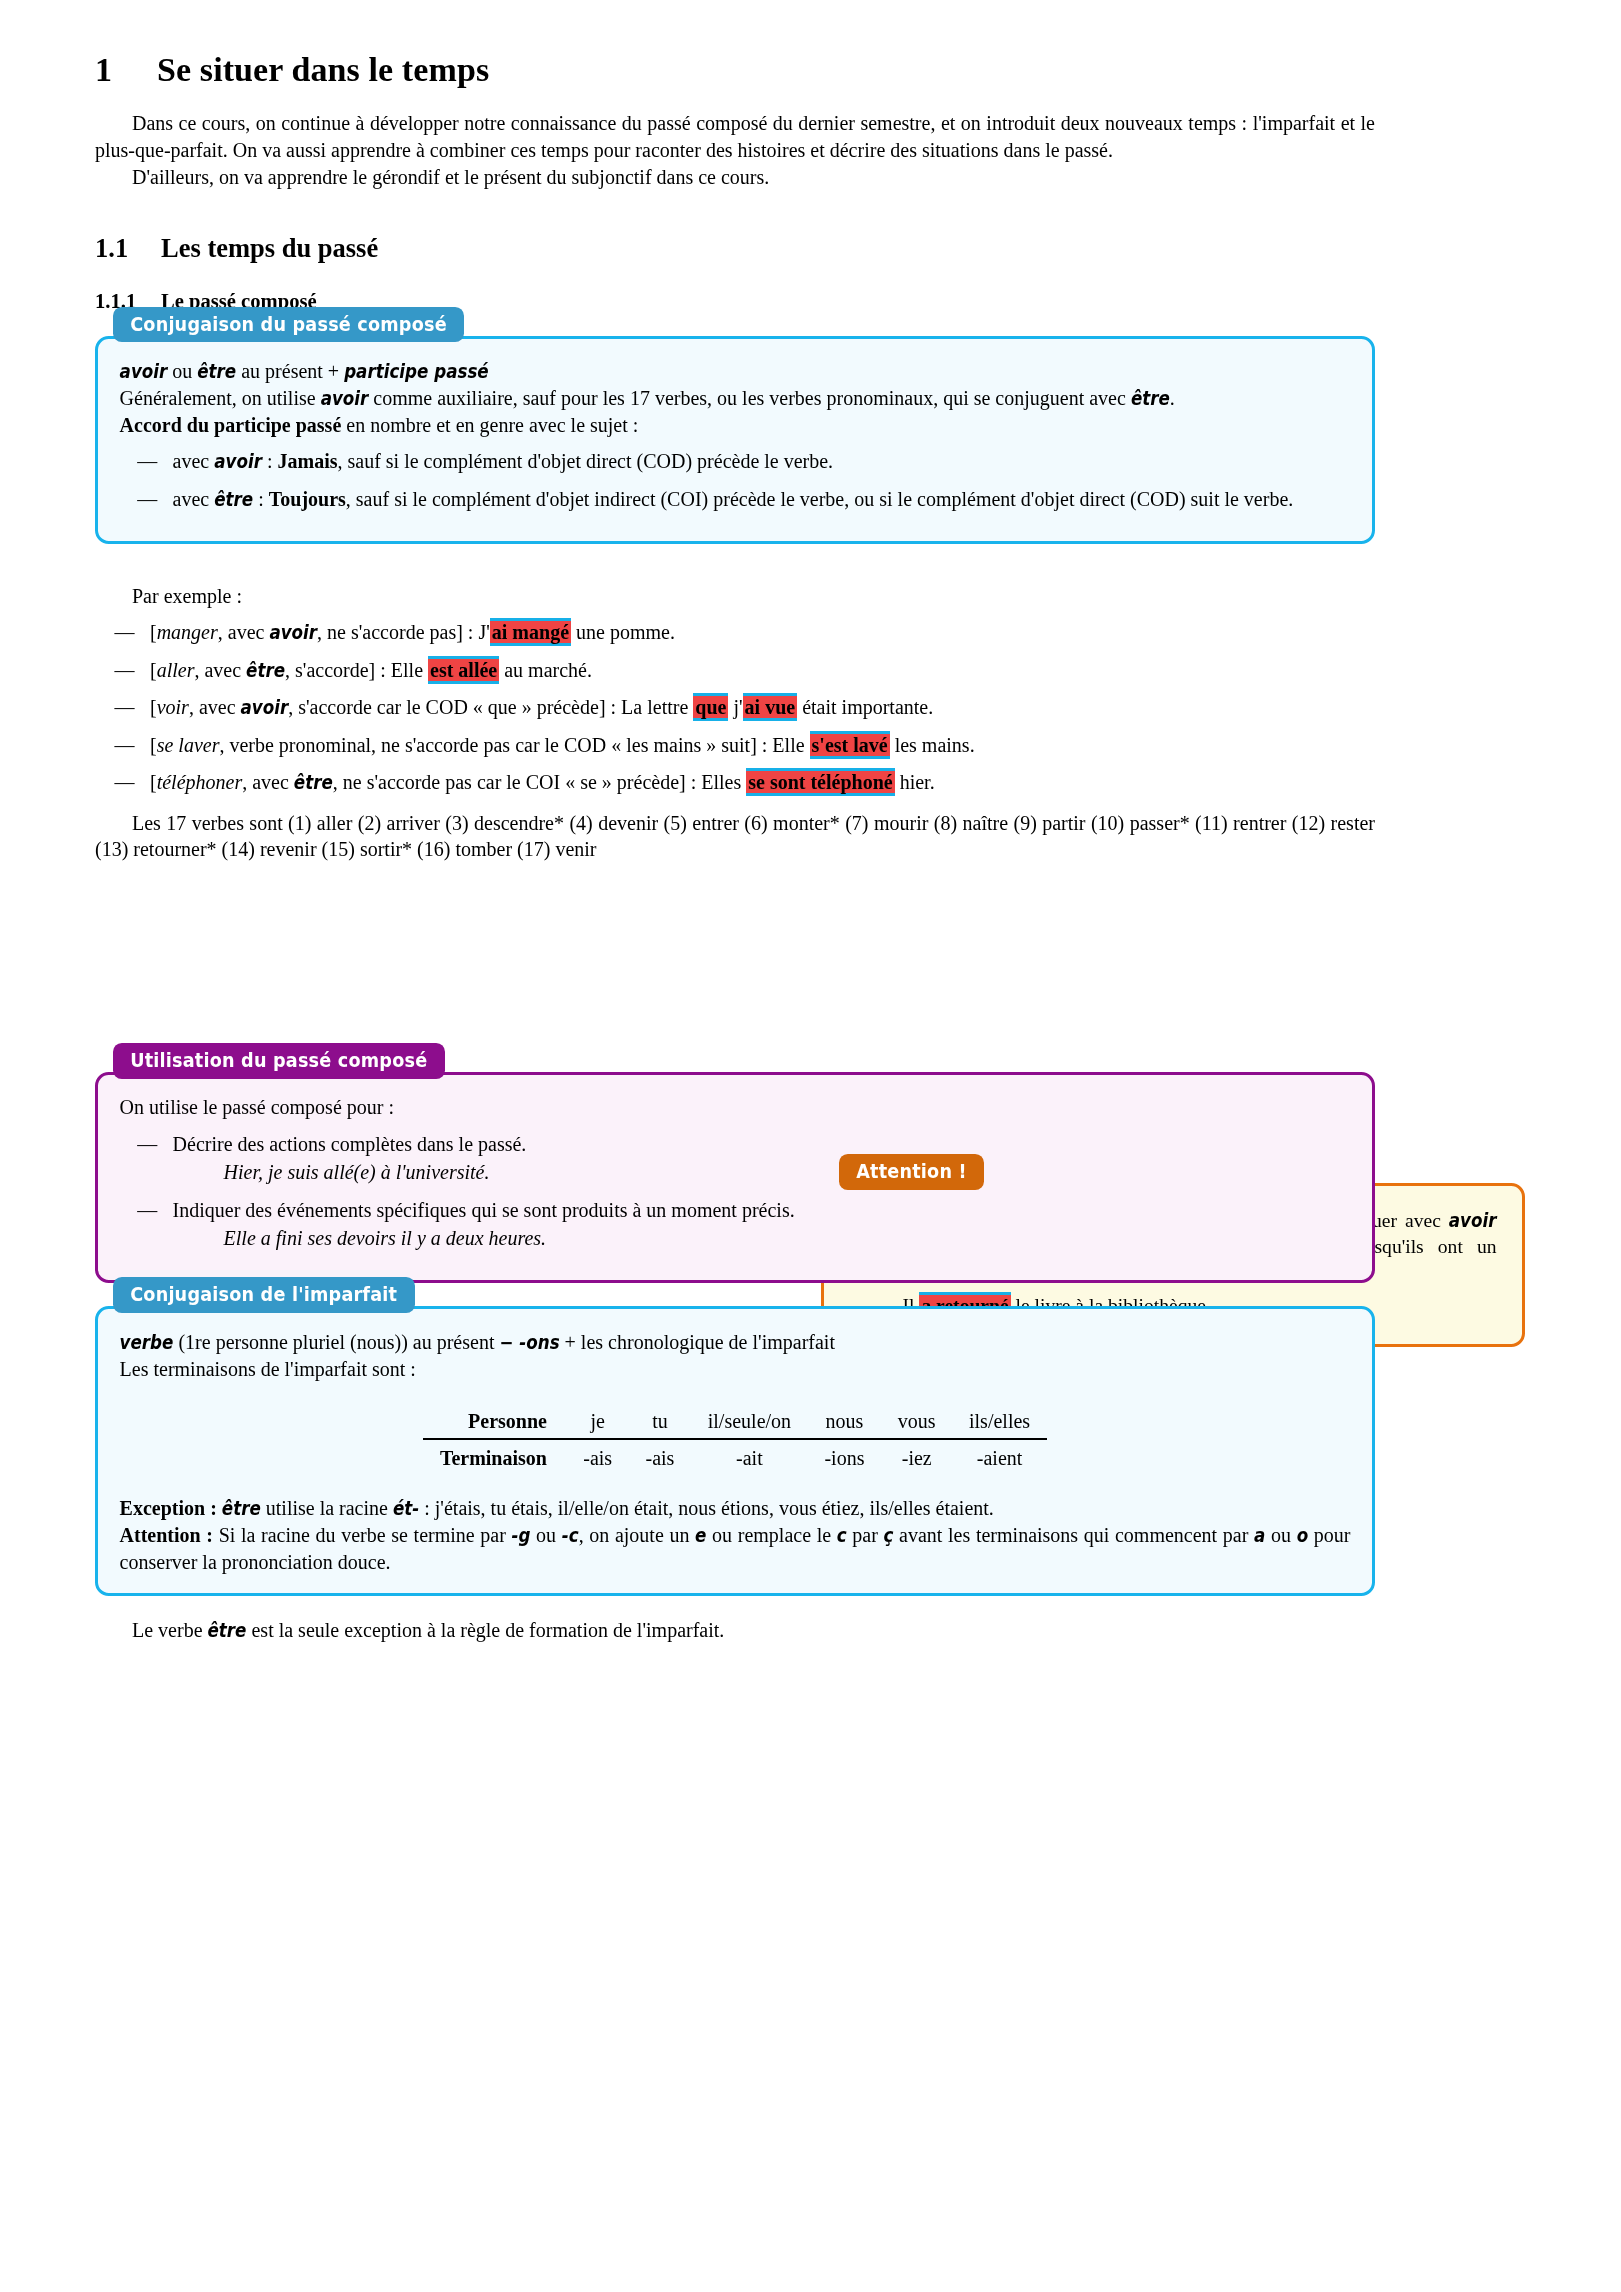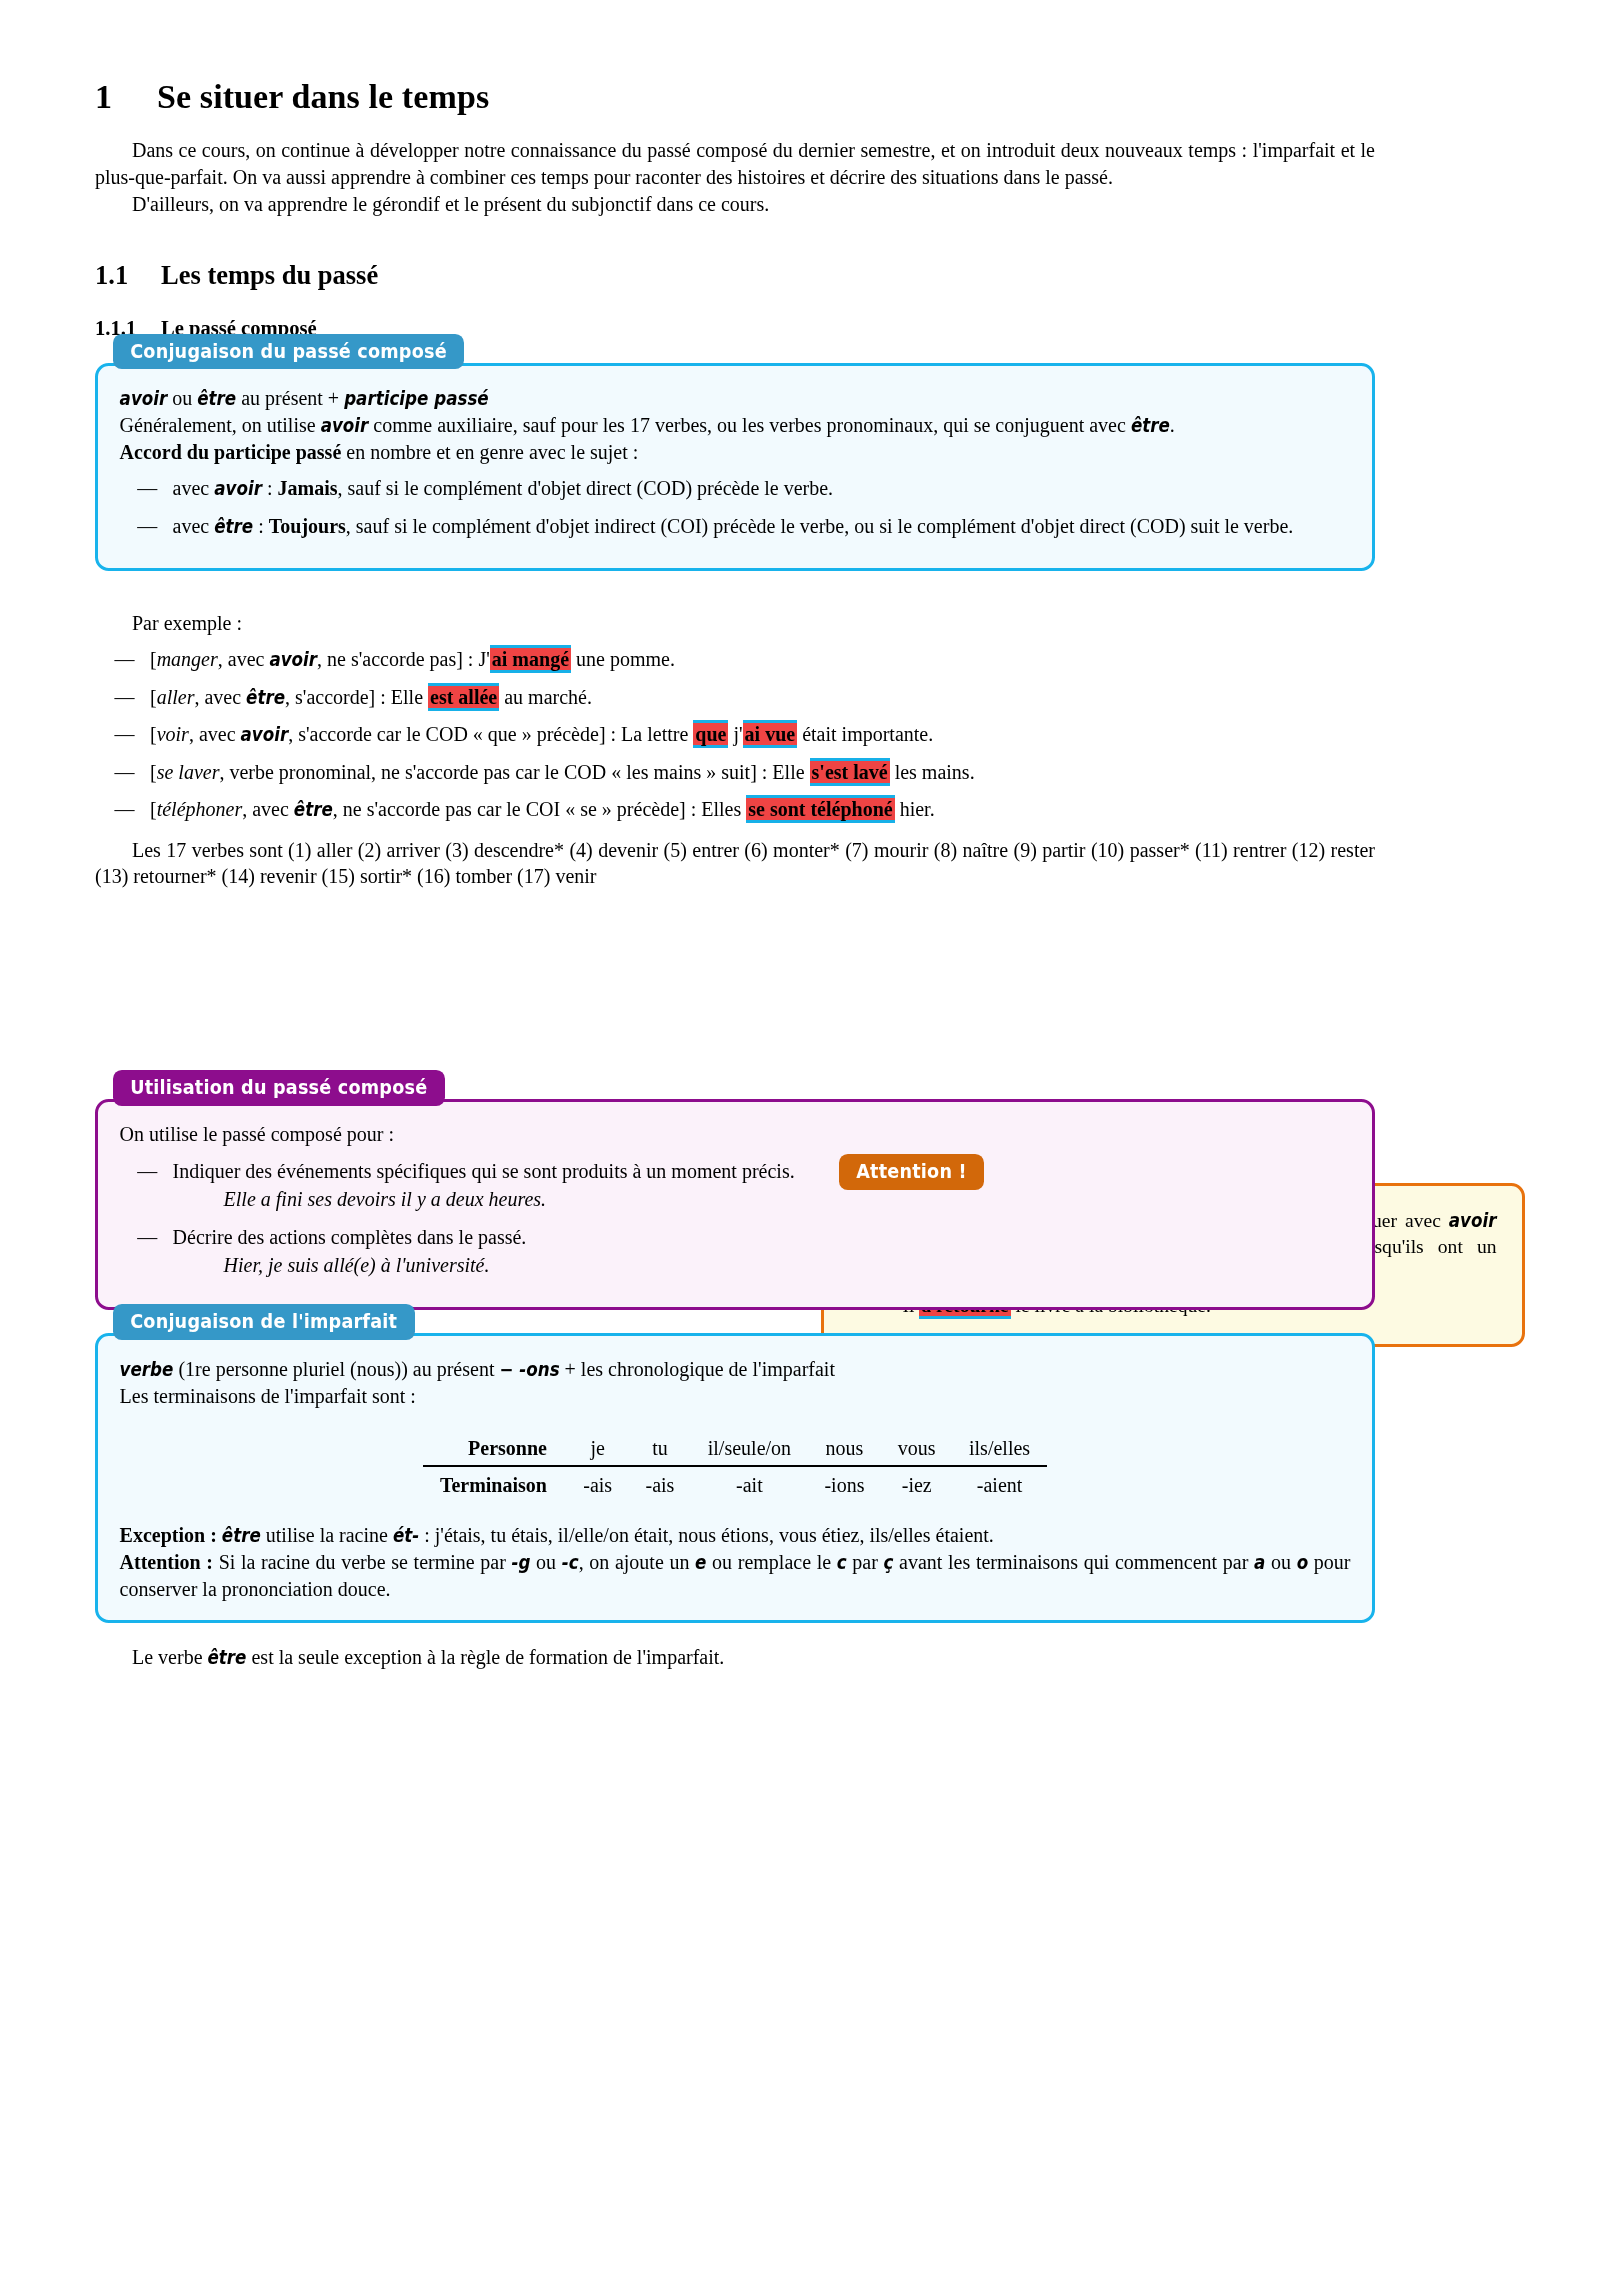--- a/index.html
+++ b/index.html
@@ -12,21 +12,21 @@
     height: 2293px;
     font-family: "Liberation Serif", "DejaVu Serif", serif;
     color: #000000;
     -webkit-font-smoothing: antialiased;
   }
   .page {
     position: relative;
     width: 1470px;
     height: 2293px;
     box-sizing: border-box;
-    padding: 66px 95px 0 95px;
+    padding: 39px 95px 0 95px;
   }
 
   
   h1.sec {
     font-size: 34px;
     font-weight: bold;
     margin: 11.8px 0 21.6px 0;
     letter-spacing: 0.1px;
   }
   h1.sec .num { display: inline-block; width: 62px; }
@@ -279,26 +279,26 @@
   </div>
 
   <div style="height:192px;"></div>
 
   <div class="tcb purple" style="margin-top:17px;border-radius:22px;">
     <div class="tcb-title">Utilisation du passé composé</div>
     <div class="tcb-body">
       <p class="body">On utilise le passé composé pour :</p>
       <ul class="items inbox">
         <li>
+          <span>Décrire des actions complètes dans le passé.</span>
+          <span class="example-line">Hier, je suis allé(e) à l'université.</span>
+        </li>
+        <li>
           <span>Indiquer des événements spécifiques qui se sont produits à un moment précis.</span>
           <span class="example-line">Elle a fini ses devoirs il y a deux heures.</span>
-        </li>
-        <li>
-          <span>Décrire des actions complètes dans le passé.</span>
-          <span class="example-line">Hier, je suis allé(e) à l'université.</span>
         </li>
       </ul>
     </div>
   </div>
 
 
   <div class="tcb blue">
     <div class="tcb-title">Conjugaison de l'imparfait</div>
     <div class="tcb-body">
 

